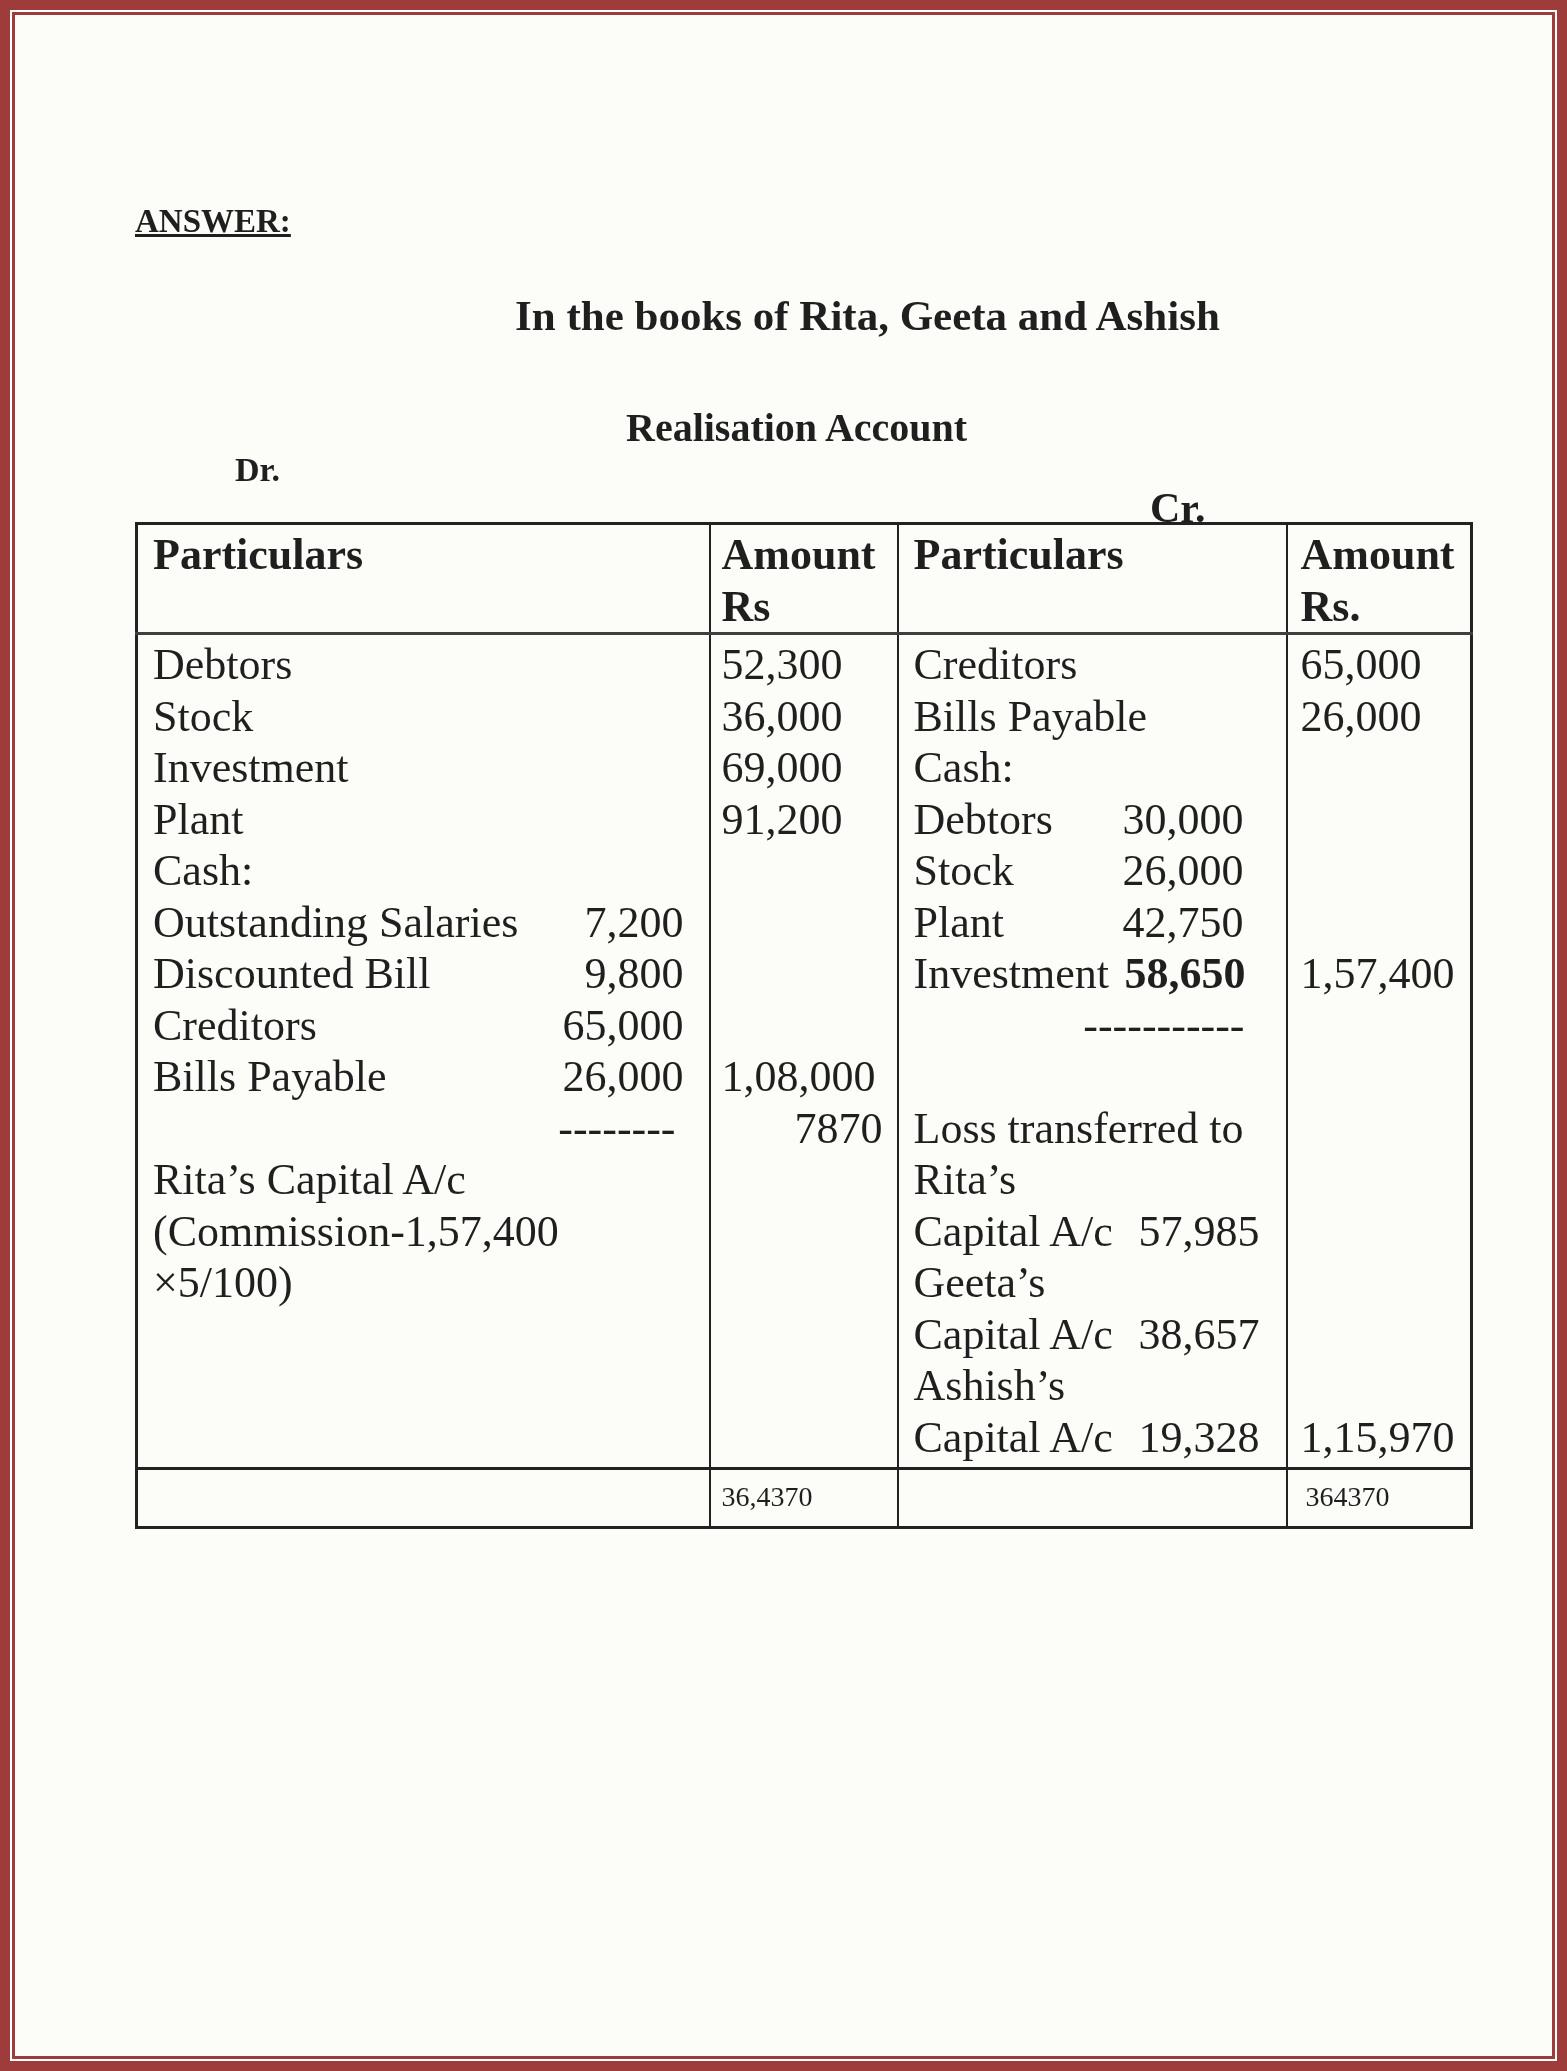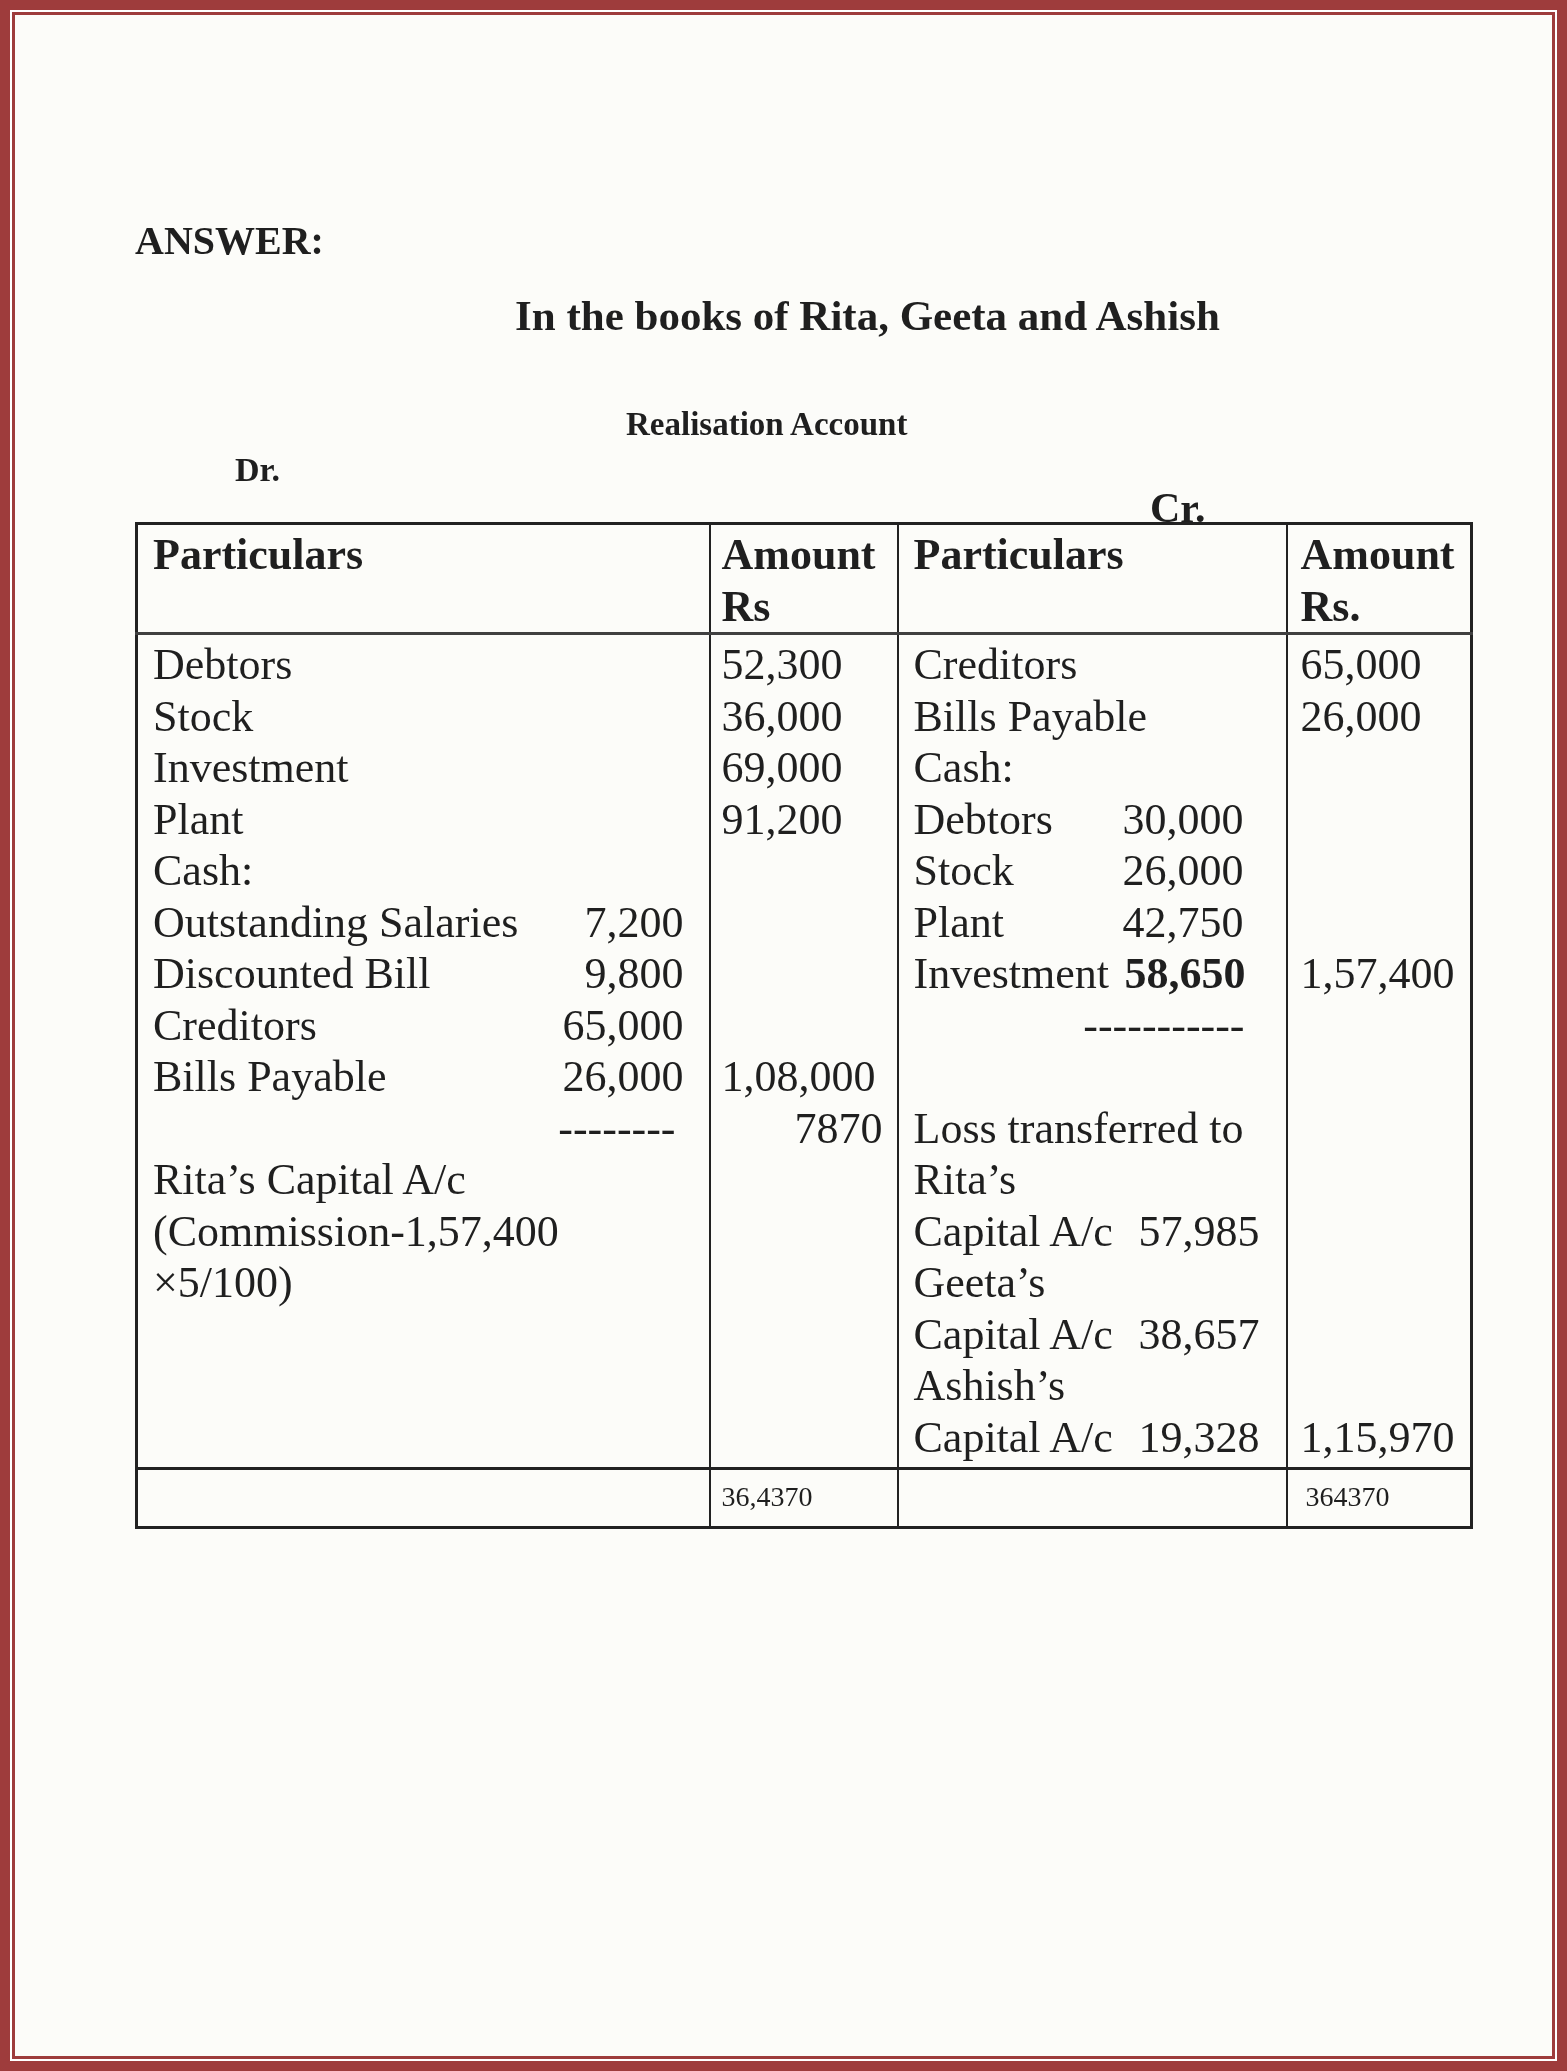--- a/index.html
+++ b/index.html
@@ -12,23 +12,23 @@
   }
   .page { position: absolute; inset: 0; width: 1567px; height: 2071px; }
   
   .frame {
     position: absolute; inset: 12px;
     background: #fcfcf9;
     border: 3px solid #9e3c3c;
     box-shadow: 0 0 0 2px #ffffff;
   }
   .abs { position: absolute; white-space: pre; }
-  .answer    { left: 120px; top: 204px; font-size: 40px; font-weight: bold; line-height: 1.1; }
+  .answer    { left: 120px; top: 188px; font-size: 33px; font-weight: bold; line-height: 1.1; text-decoration: underline; }
   .h-books   { left: 500px; top: 277px; font-size: 43px; font-weight: bold; line-height: 1.1; }
-  .h-account { left: 611px; top: 391px; font-size: 33px; font-weight: bold; line-height: 1.1; }
+  .h-account { left: 611px; top: 391px; font-size: 40px; font-weight: bold; line-height: 1.1; }
   .dr-lbl    { left: 220px; top: 436px; font-size: 34px; font-weight: bold; line-height: 1.1; }
   .cr-lbl    { left: 1135px; top: 436px; font-size: 42px; font-weight: bold; line-height: 1.1; margin-top: 34px; }
 
   table.acct {
     position: absolute; left: 120px; top: 507px;
     width: 1335px;
     border-collapse: collapse; table-layout: fixed;
     border: 3px solid #222222;
   }
   .c1 { width: 573px; } .c2 { width: 188px; } .c3 { width: 389px; } .c4 { width: 185px; }

